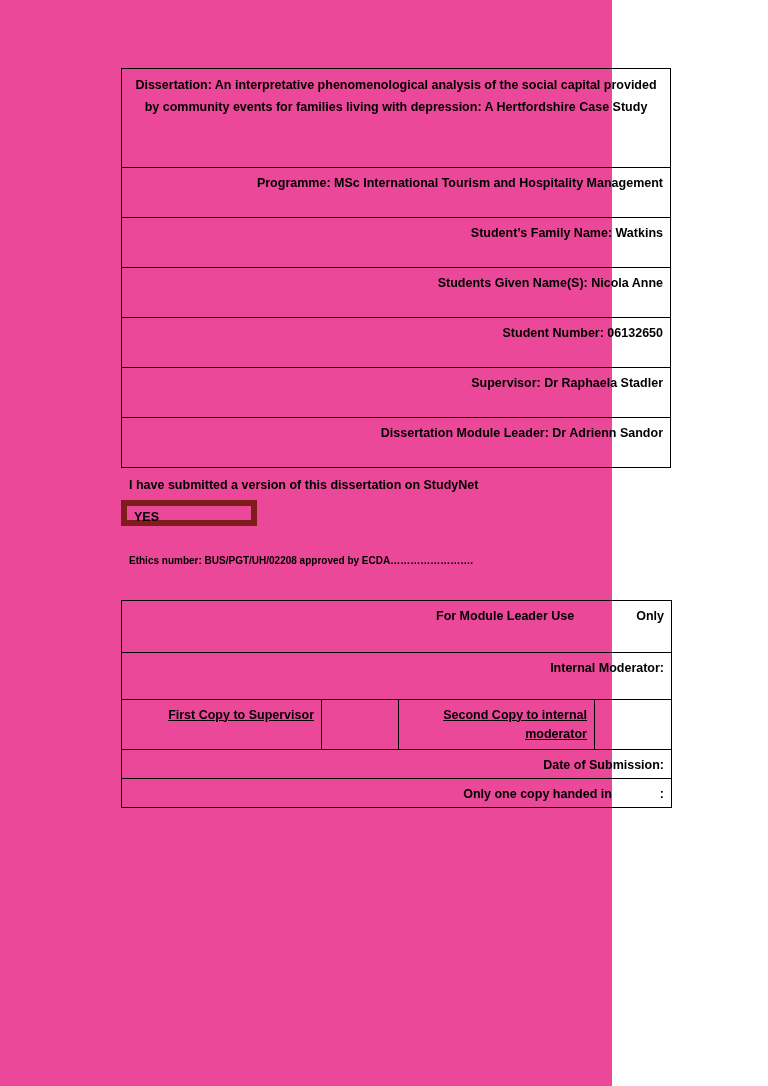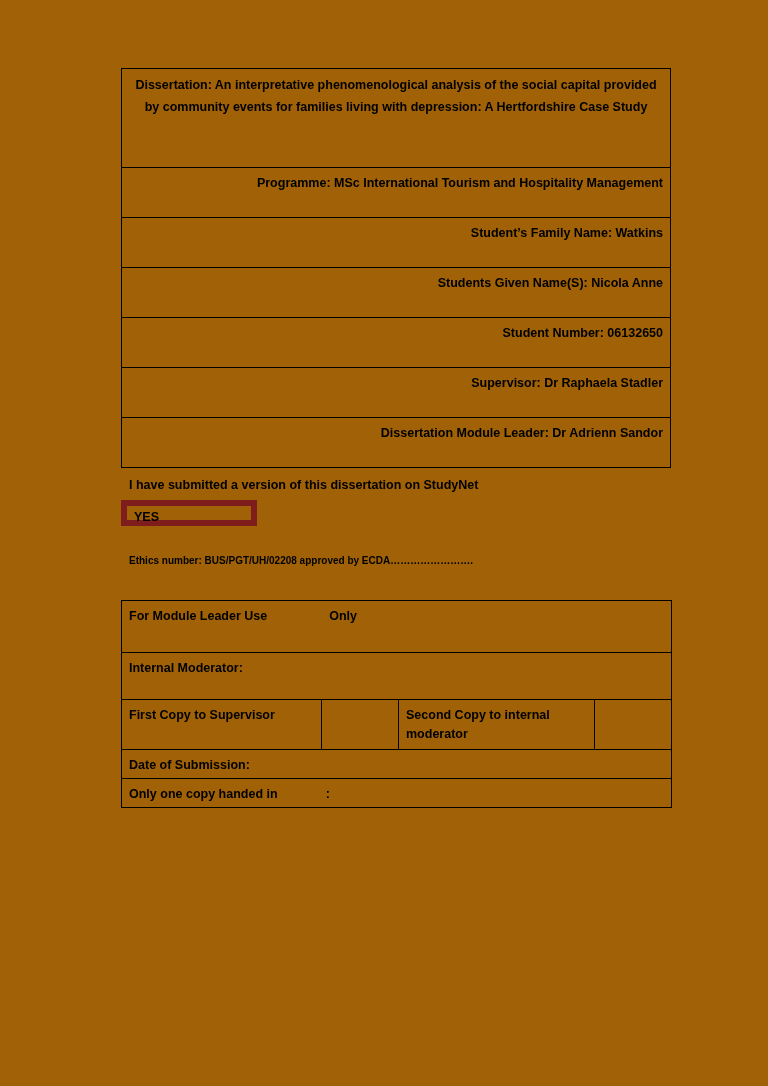--- a/index.html
+++ b/index.html
@@ -12,23 +12,23 @@
     height: 1086px;
     font-family: "Liberation Sans", sans-serif;
     color: #000000;
     position: relative;
     overflow: hidden;
   }
   .page {
     position: absolute;
     left: 0;
     top: 0;
-    width: 768px;
+    width: 612px;
     height: 1086px;
-    background: #a16207;
+    background: #ec4899;
   }
   .doc-body {
     position: absolute;
     left: 121px;
     top: 68px;
     width: 550px;
   }
 
   
   table.cover {
@@ -85,37 +85,39 @@
     font-size: 10px;
     font-weight: bold;
   }
 
   
   table.module-leader {
     border-collapse: collapse;
     width: 550px;
     table-layout: fixed;
     margin-top: 34px;
+    text-align: right;
   }
   table.module-leader td {
     border: 1px solid #000000;
     vertical-align: top;
     padding: 6px 7px 0 7px;
     font-size: 12.5px;
     font-weight: bold;
     line-height: 1.55;
   }
   td.ml-head {
     height: 45px;
   }
   td.ml-mod {
     height: 40px;
   }
   td.ml-copy {
     height: 43px;
+    text-decoration: underline;
   }
   td.ml-short {
     height: 22px;
   }
   .tabgap {
     display: inline-block;
     width: 62px;
   }
   .tabgap-sm {
     display: inline-block;

